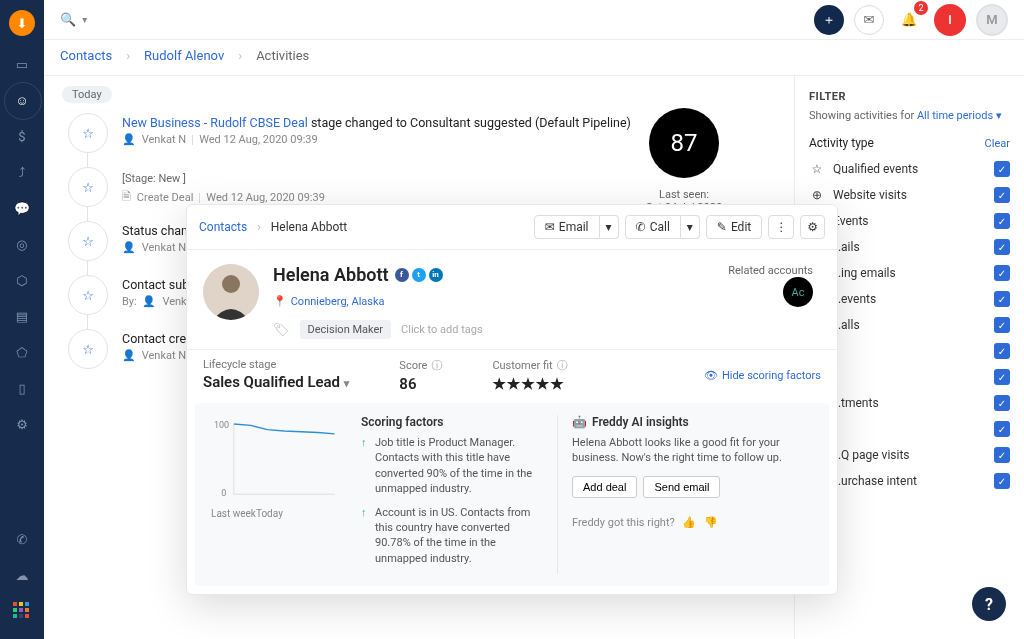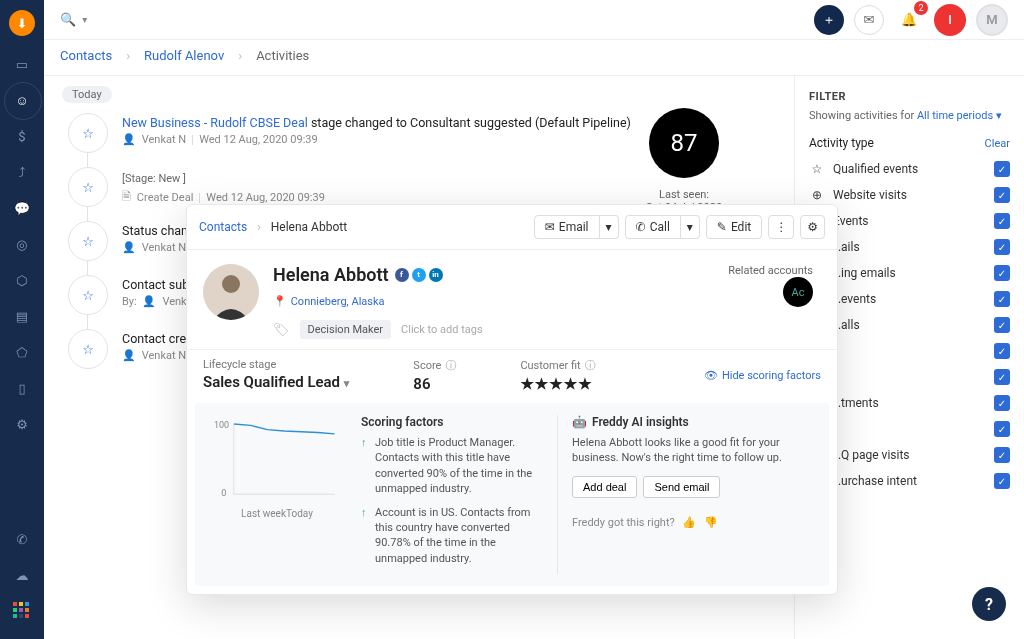--- a/index.html
+++ b/index.html
@@ -90,21 +90,21 @@
   .ov-role { font-size:12px; color:#444; margin-top:4px; }
   .ov-role a { color:#2e6bd6; text-decoration:none; }
   .ov-loc { font-size:11px; color:#2e6bd6; margin-top:10px; display:flex; align-items:center; gap:4px; }
   .ov-tags { margin-top:12px; display:flex; align-items:center; gap:10px; }
   .tag-chip { background:#eef0f3; border-radius:3px; padding:3px 8px; font-size:11px; color:#555; }
   .tag-hint { font-size:11px; color:#aaa; }
   .ov-related { margin-left:auto; padding-right:8px; text-align:right; }
   .ov-related .lbl { font-size:11px; color:#666; }
   .acc-badge { width:30px; height:30px; border-radius:50%; background:#000000; color:#4aa89b; font-size:11px; display:inline-flex; align-items:center; justify-content:center; }
   
-  .ov-metrics { padding:8px 16px 0; display:flex; gap:64px; border-top:1px solid #f0f0f0; position:relative; }
+  .ov-metrics { padding:8px 16px 0; display:flex; gap:50px; border-top:1px solid #f0f0f0; position:relative; }
   .metric .mlbl { font-size:11px; color:#777; display:flex; align-items:center; gap:4px; }
   .metric .mval { font-size:15px; font-weight:600; color:#222; margin-top:2px; }
   .stars { color:#f5a623; font-size:13px; letter-spacing:1px; }
   .hide-scoring { margin-left:auto; font-size:11px; color:#2e6bd6; cursor:pointer; display:flex; align-items:center; gap:4px; }
   
   .ov-scoring { background:#f8f9fa; margin:10px 8px 8px; border-radius:4px; padding:12px; display:flex; gap:14px; }
   .sc-chart { width:140px; }
   .sc-chart svg { width:100%; height:90px; }
   .sc-chart .axis { font-size:10px; fill:#888; }
   .sc-factors { flex:1; }
@@ -420,21 +420,21 @@
 
   <div class="ov-scoring">
     <div class="sc-chart">
       <svg viewBox="0 0 140 100">
         <text x="0" y="14" class="axis">100</text>
         <text x="8" y="90" class="axis">0</text>
         <line x1="22" y1="10" x2="22" y2="88" stroke="#ddd"></line>
         <line x1="22" y1="88" x2="134" y2="88" stroke="#ddd"></line>
         <polyline id="chart-line" fill="none" stroke="#2e8fd6" stroke-width="1.5" points="22.0,10.0 40.7,11.6 59.3,16.2 78.0,17.8 96.7,18.6 115.3,19.4 134.0,20.9"></polyline>
       </svg>
-      <div style="display:flex;justify-content:center;font-size:10px;color:#888;padding:0 4px;">
+      <div style="display:flex;justify-content:flex-start;font-size:10px;color:#888;padding:0 4px;">
         <span>Last week</span>
         <span>Today</span>
       </div>
     </div>
     <div class="sc-factors">
       <h5>Scoring factors</h5>
       <div class="factor">Job title is Product Manager. Contacts with this title have converted 90% of the time in the unmapped industry.</div>
       <div class="factor">Account is in US. Contacts from this country have converted 90.78% of the time in the unmapped industry.</div>
     </div>
     <div class="sc-ai">

